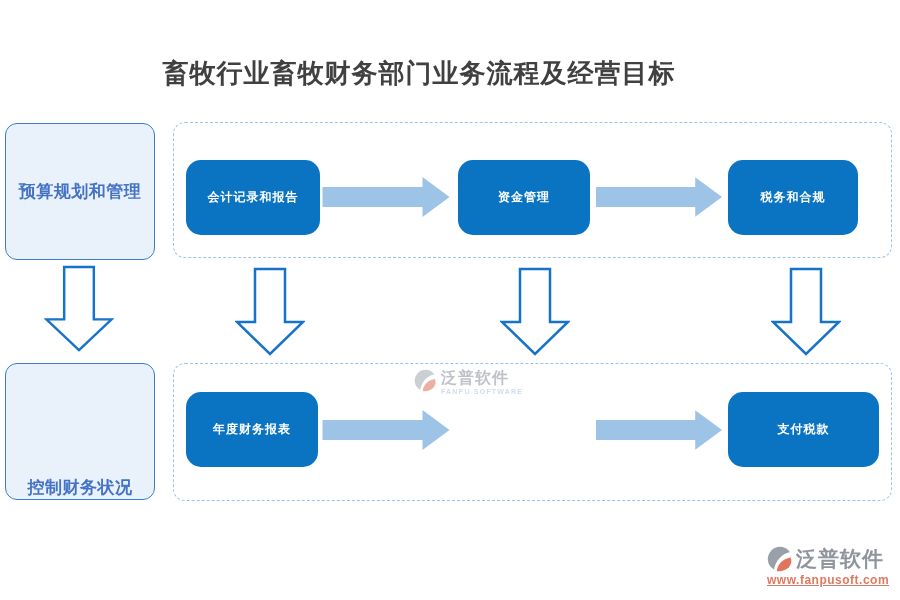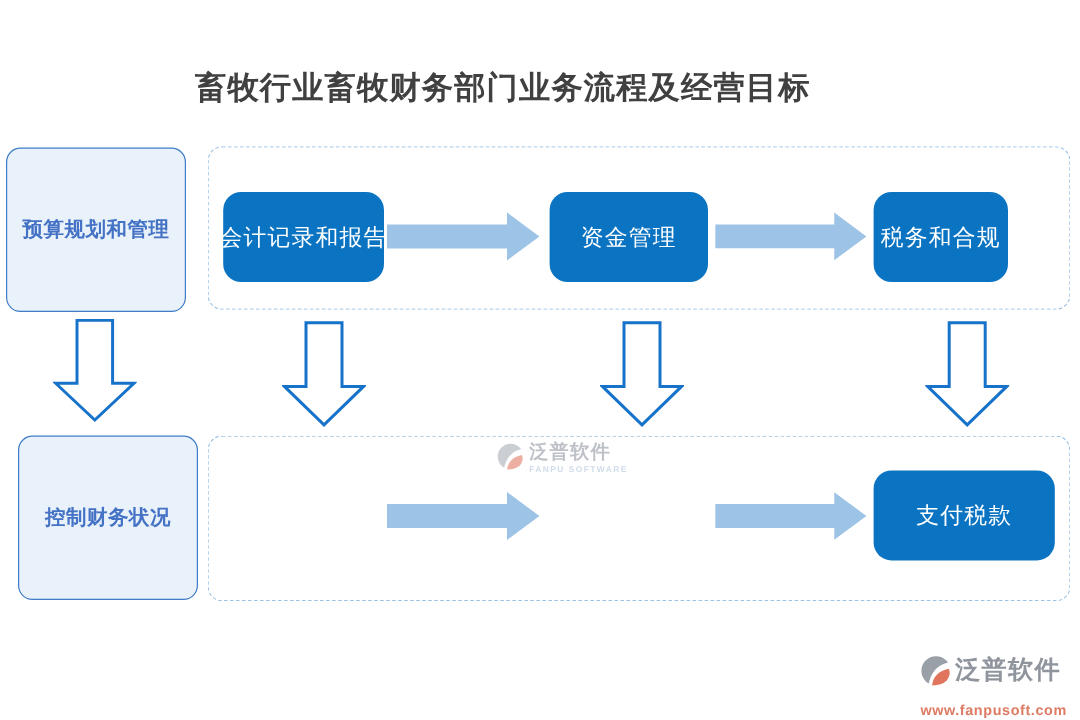--- a/index.html
+++ b/index.html
@@ -8,33 +8,33 @@
 
   .title{position:absolute;left:158px;top:56px;width:522px;margin:0;text-align:center;
          font-family:"Liberation Serif",serif;font-weight:bold;font-size:26px;color:#404040;
          letter-spacing:1px;white-space:nowrap;}
 
   .side-box{position:absolute;width:150px;height:137px;background:var(--box-fill,#e9f1fa);
             border:1.6px solid var(--box-border,#3e7cc7);border-radius:12px;
             display:flex;align-items:center;justify-content:center;box-sizing:border-box;z-index:2;}
   .side-box span{color:var(--box-text,#4472c4);font-size:17px;font-weight:600;letter-spacing:0.5px;}
   .side-box.top{left:5px;top:123px;}
-  .side-box.bottom{left:15px;top:363px;}
+  .side-box.bottom{left:5px;top:363px;align-items:flex-end;}
 
   .dashed-panel{position:absolute;border:1.6px dashed var(--dashed-border,#9cc3e5);
                 border-radius:12px;box-sizing:border-box;background:#fff;z-index:0;}
   .dashed-panel.p-top{left:173px;top:122px;width:719px;height:136px;}
   .dashed-panel.p-bottom{left:173px;top:363px;width:719px;height:138px;}
 
   .node{position:absolute;height:75px;background:var(--node-blue,#0b74c2);border-radius:15px;
         display:flex;align-items:center;justify-content:center;z-index:3;}
-  .node span{color:#ffffff;font-size:19px;font-weight:normal;letter-spacing:1px;white-space:nowrap;}
+  .node span{color:#ffffff;font-size:12px;font-weight:bold;letter-spacing:1px;white-space:nowrap;}
   .n1{left:186px;top:160px;width:134px;}
   .n2{left:458px;top:160px;width:132px;}
-  .n3{left:728px;top:160px;width:112px;}
+  .n3{left:728px;top:160px;width:130px;}
   .n4{left:186px;top:392px;width:132px;}
   .n5{left:458px;top:392px;width:130px;}
   .n6{left:728px;top:392px;width:151px;}
 
   .h-arrow{position:absolute;z-index:2;}
   .h-arrow polygon{fill:var(--arrow-light,#9dc3e6);}
   .ha1{left:322px;top:175px;}
   .ha2{left:596px;top:175px;}
   .ha3{left:322px;top:408px;}
   .ha4{left:596px;top:408px;}
@@ -47,21 +47,21 @@
   .da3{left:771px;top:267px;}
 
   .watermark{position:absolute;left:414px;top:369px;display:flex;align-items:flex-start;gap:4px;
              z-index:1;opacity:0.85;}
   .watermark .wm-name{font-size:16px;color:#b3b8bf;font-weight:bold;letter-spacing:1px;line-height:18px;}
   .watermark .wm-sub{font-size:7px;color:#c9d6e6;font-weight:bold;letter-spacing:1.2px;line-height:9px;}
 
   .brand{position:absolute;left:767px;top:546px;z-index:2;}
   .brand .brand-row{display:flex;align-items:center;gap:3px;}
   .brand .brand-name{font-size:21px;color:#8f949d;font-weight:bold;letter-spacing:1px;line-height:24px;}
-  .brand .brand-url{font-size:12px;color:#dd7a62;font-weight:bold;letter-spacing:0.5px;margin-top:13px;text-align:center;}
+  .brand .brand-url{font-size:12px;color:#dd7a62;font-weight:bold;letter-spacing:0.5px;margin-top:1px;text-align:center;text-decoration:underline;}
 </style>
 </head>
 <body>
 
 <div class="canvas">
 
   <h1 class="title">畜牧行业畜牧财务部门业务流程及经营目标</h1>
 
   <div class="side-box top">
     <span>预算规划和管理</span>
@@ -109,20 +109,23 @@
   <svg class="d-arrow da1" width="70" height="89" viewBox="0 0 70 89">
     <polygon points="20,2 50,2 50,55 68,55 35,87 2,55 20,55"></polygon>
   </svg>
   <svg class="d-arrow da2" width="70" height="89" viewBox="0 0 70 89">
     <polygon points="20,2 50,2 50,55 68,55 35,87 2,55 20,55"></polygon>
   </svg>
   <svg class="d-arrow da3" width="70" height="89" viewBox="0 0 70 89">
     <polygon points="20,2 50,2 50,55 68,55 35,87 2,55 20,55"></polygon>
   </svg>
 
+  <div class="node n4">
+    <span>年度财务报表</span>
+  </div>
   <svg class="h-arrow ha3" width="129" height="44" viewBox="0 0 128 44">
     <polygon points="0,12 100,12 100,2 127,22 100,42 100,32 0,32"></polygon>
   </svg>
   <svg class="h-arrow ha4" width="127" height="44" viewBox="0 0 128 44">
     <polygon points="0,12 100,12 100,2 127,22 100,42 100,32 0,32"></polygon>
   </svg>
   <div class="node n6">
     <span>支付税款</span>
   </div>
 

